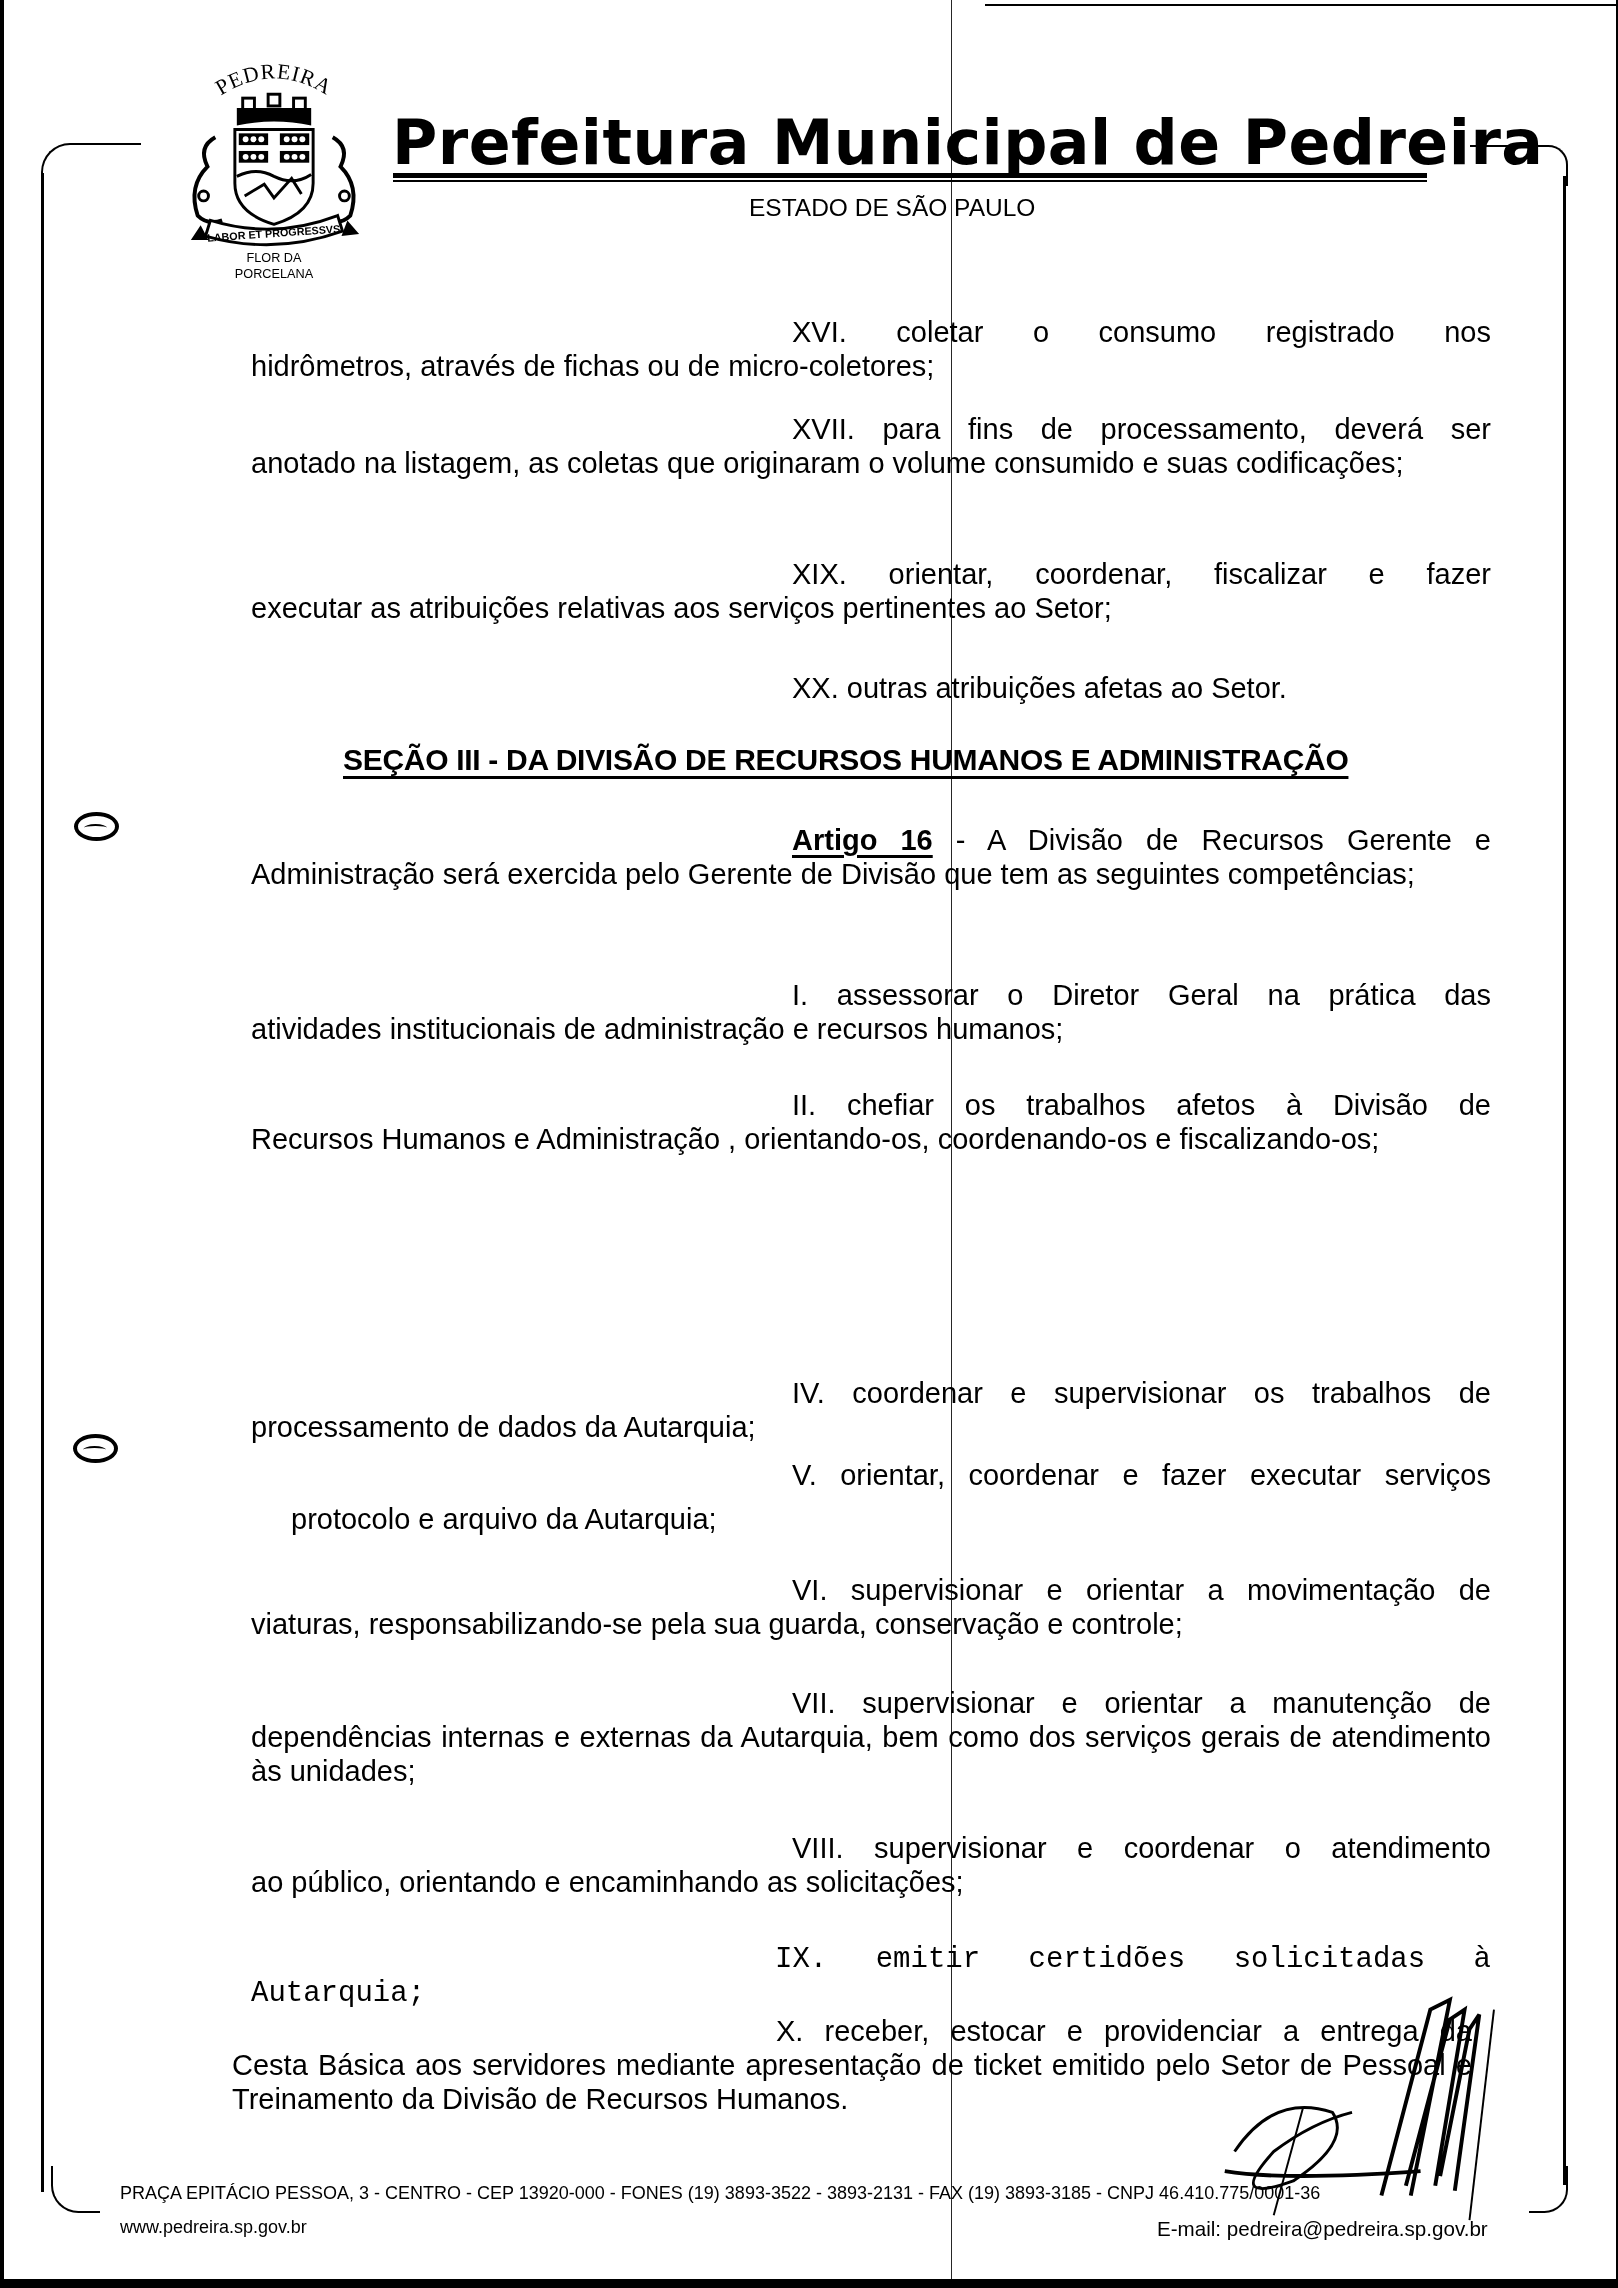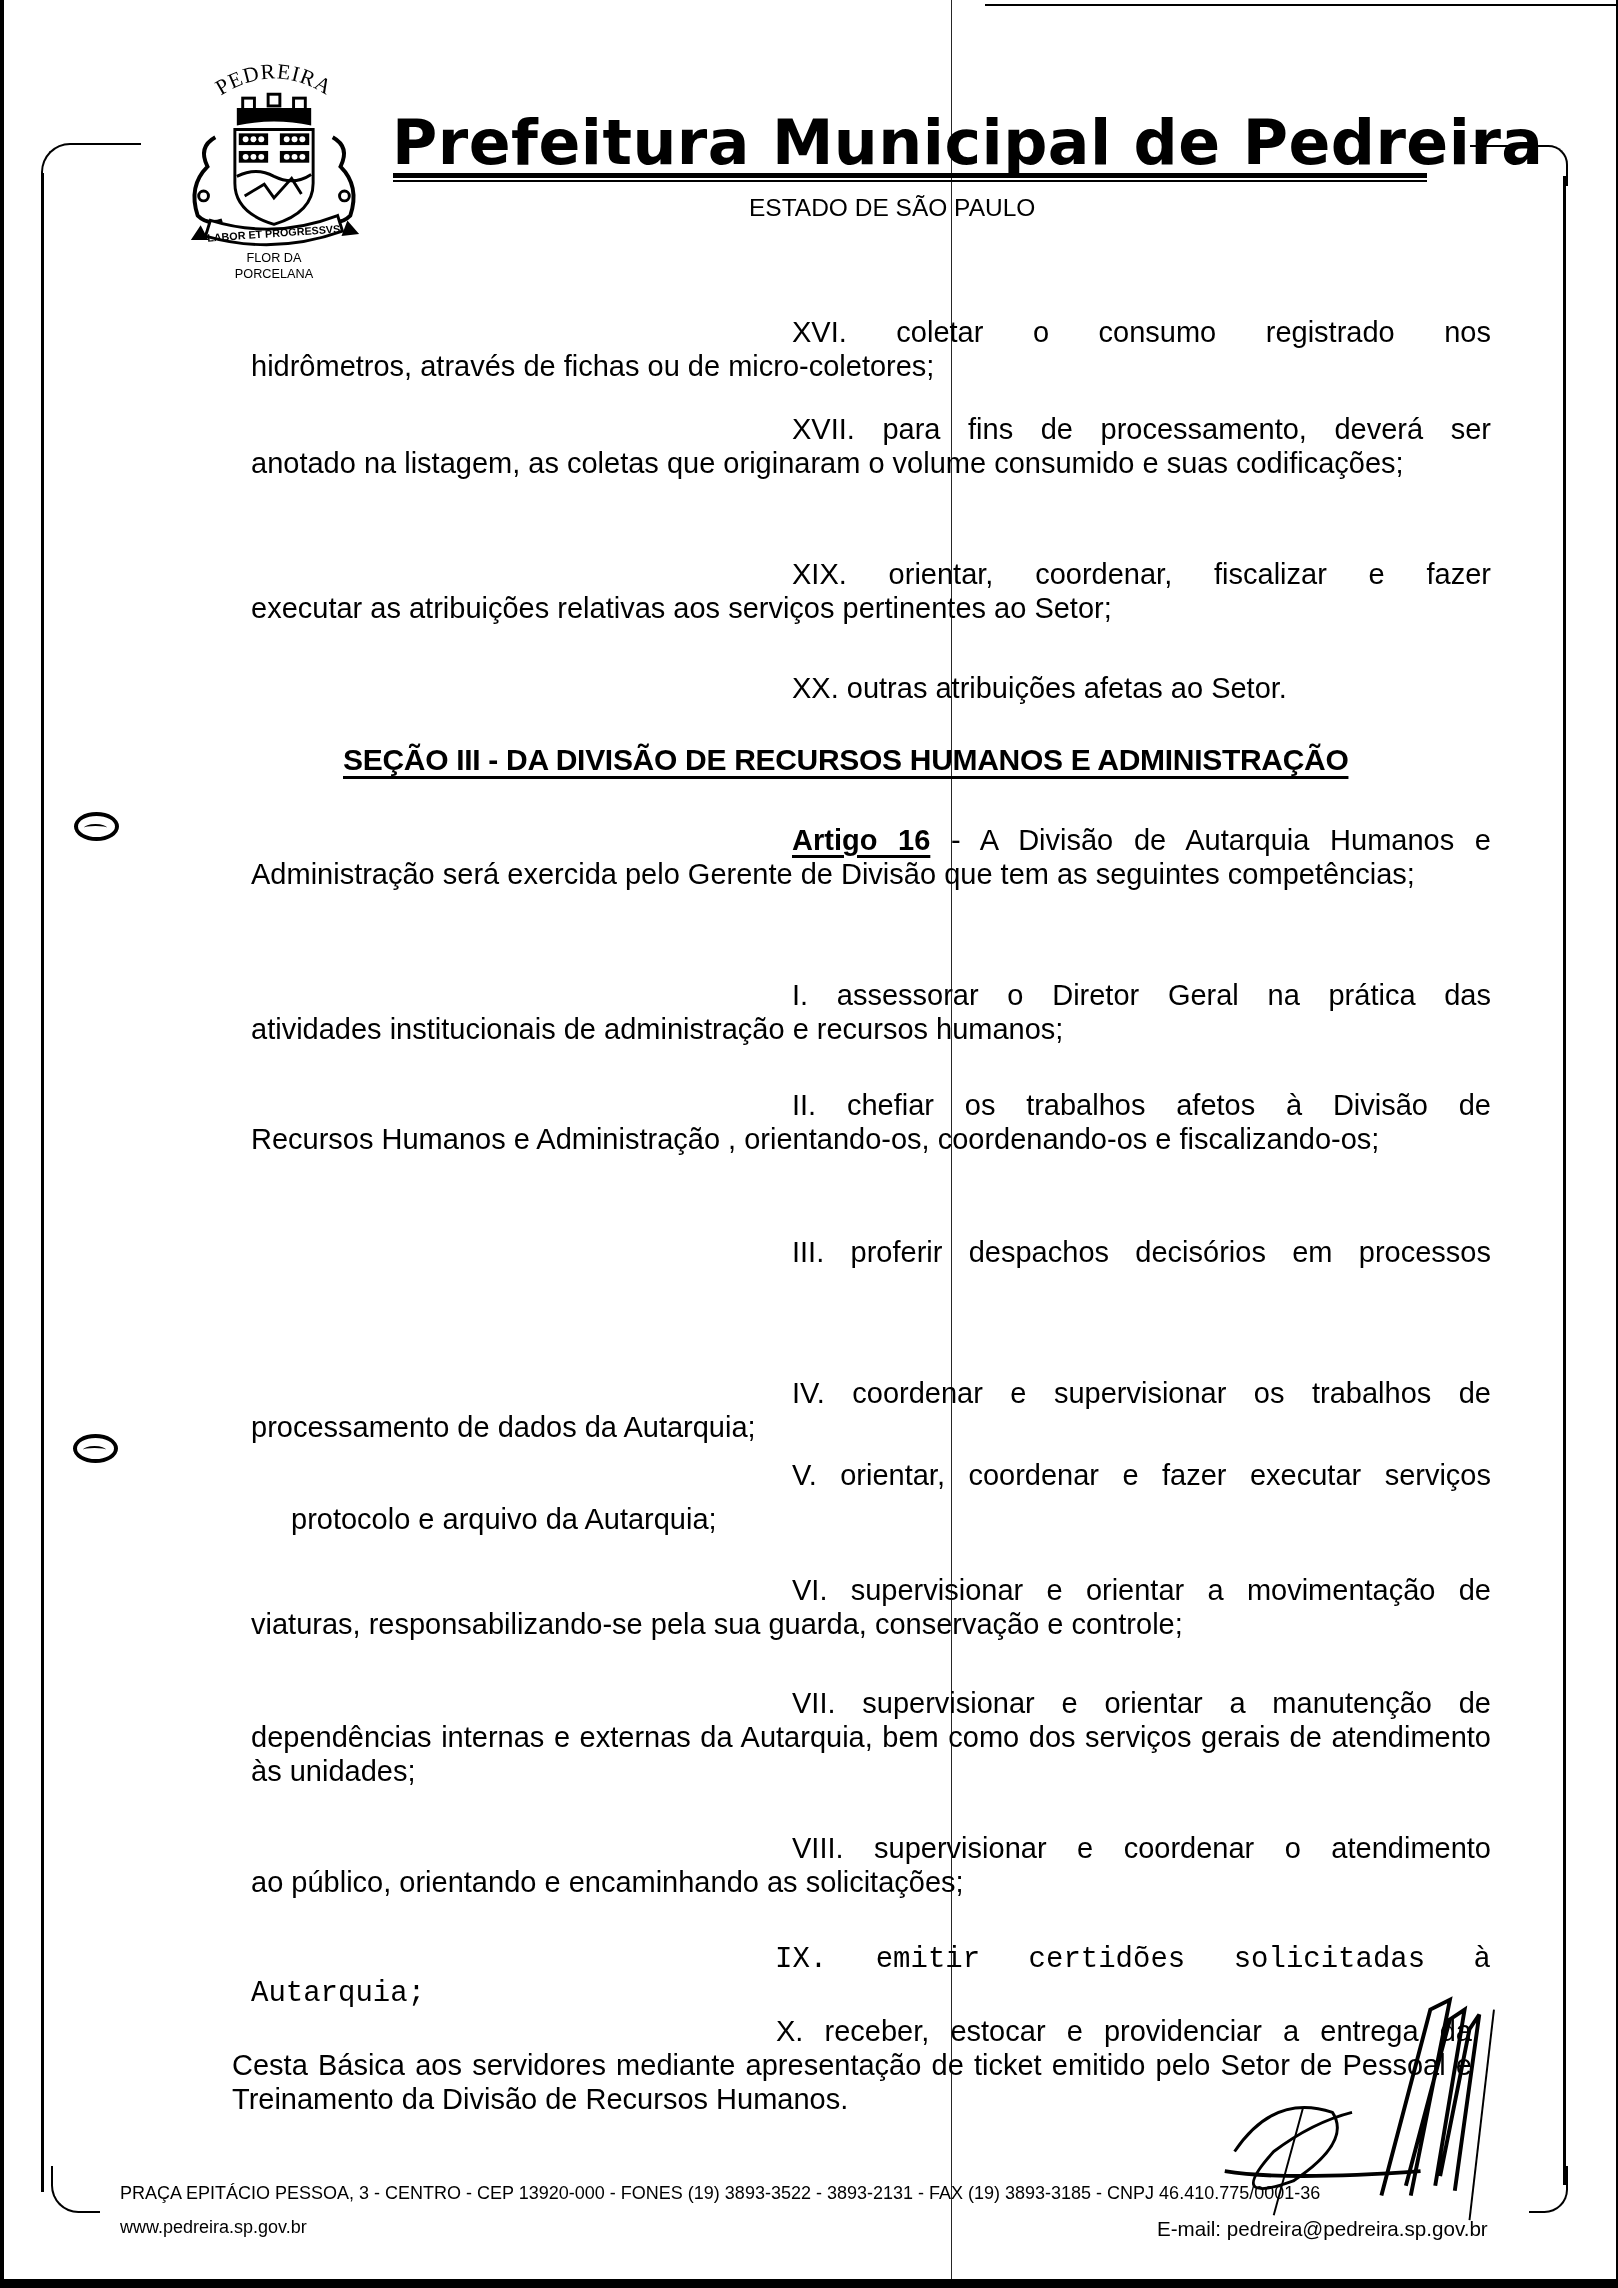--- a/index.html
+++ b/index.html
@@ -117,34 +117,33 @@
 <div class="p" style="top:671px;">
   <span class="lead free">XX. outras atribuições afetas ao Setor.</span>
 </div>
 
 <div class="abs heading">SEÇÃO  III - DA DIVISÃO DE RECURSOS HUMANOS E ADMINISTRAÇÃO</div>
 
 <div class="abs margin-mark" style="left:74px; top:812px;"></div>
 <div class="abs margin-mark" style="left:73px; top:1434px;"></div>
 
 <div class="p" style="top:823px;">
-  <span class="lead"><span class="art-label">Artigo 16</span><span> - A Divisão de Autarquia Humanos e</span></span>
+  <span class="lead"><span class="art-label">Artigo 16</span><span> - A Divisão de Recursos Gerente e</span></span>
   <span class="rest">Administração será exercida pelo Gerente de Divisão que tem as seguintes competências;</span>
 </div>
 
 <div class="p" style="top:978px;">
   <span class="lead">I. assessorar o Diretor Geral na prática das</span>
   <span class="rest">atividades institucionais de administração e recursos humanos;</span>
 </div>
 <div class="p" style="top:1088px;">
   <span class="lead">II. chefiar os trabalhos afetos à Divisão de</span>
   <span class="rest">Recursos Humanos e Administração , orientando-os, coordenando-os e fiscalizando-os;</span>
 </div>
 <div class="p" style="top:1235px;">
-  <span class="lead">III. proferir despachos decisórios em processos</span>
 </div>
 <div class="p" style="top:1348px;margin-top:28px;">
   <span class="lead">IV. coordenar e supervisionar os trabalhos de</span>
   <span class="rest">processamento de dados da Autarquia;</span>
 </div>
 <div class="p" style="top:1458px;">
   <span class="lead">V. orientar, coordenar e fazer executar serviços</span>
   <span class="rest" style="margin-top:9.8px;margin-left:40px;">protocolo e arquivo da Autarquia;</span>
 </div>
 <div class="p" style="top:1573px;">

